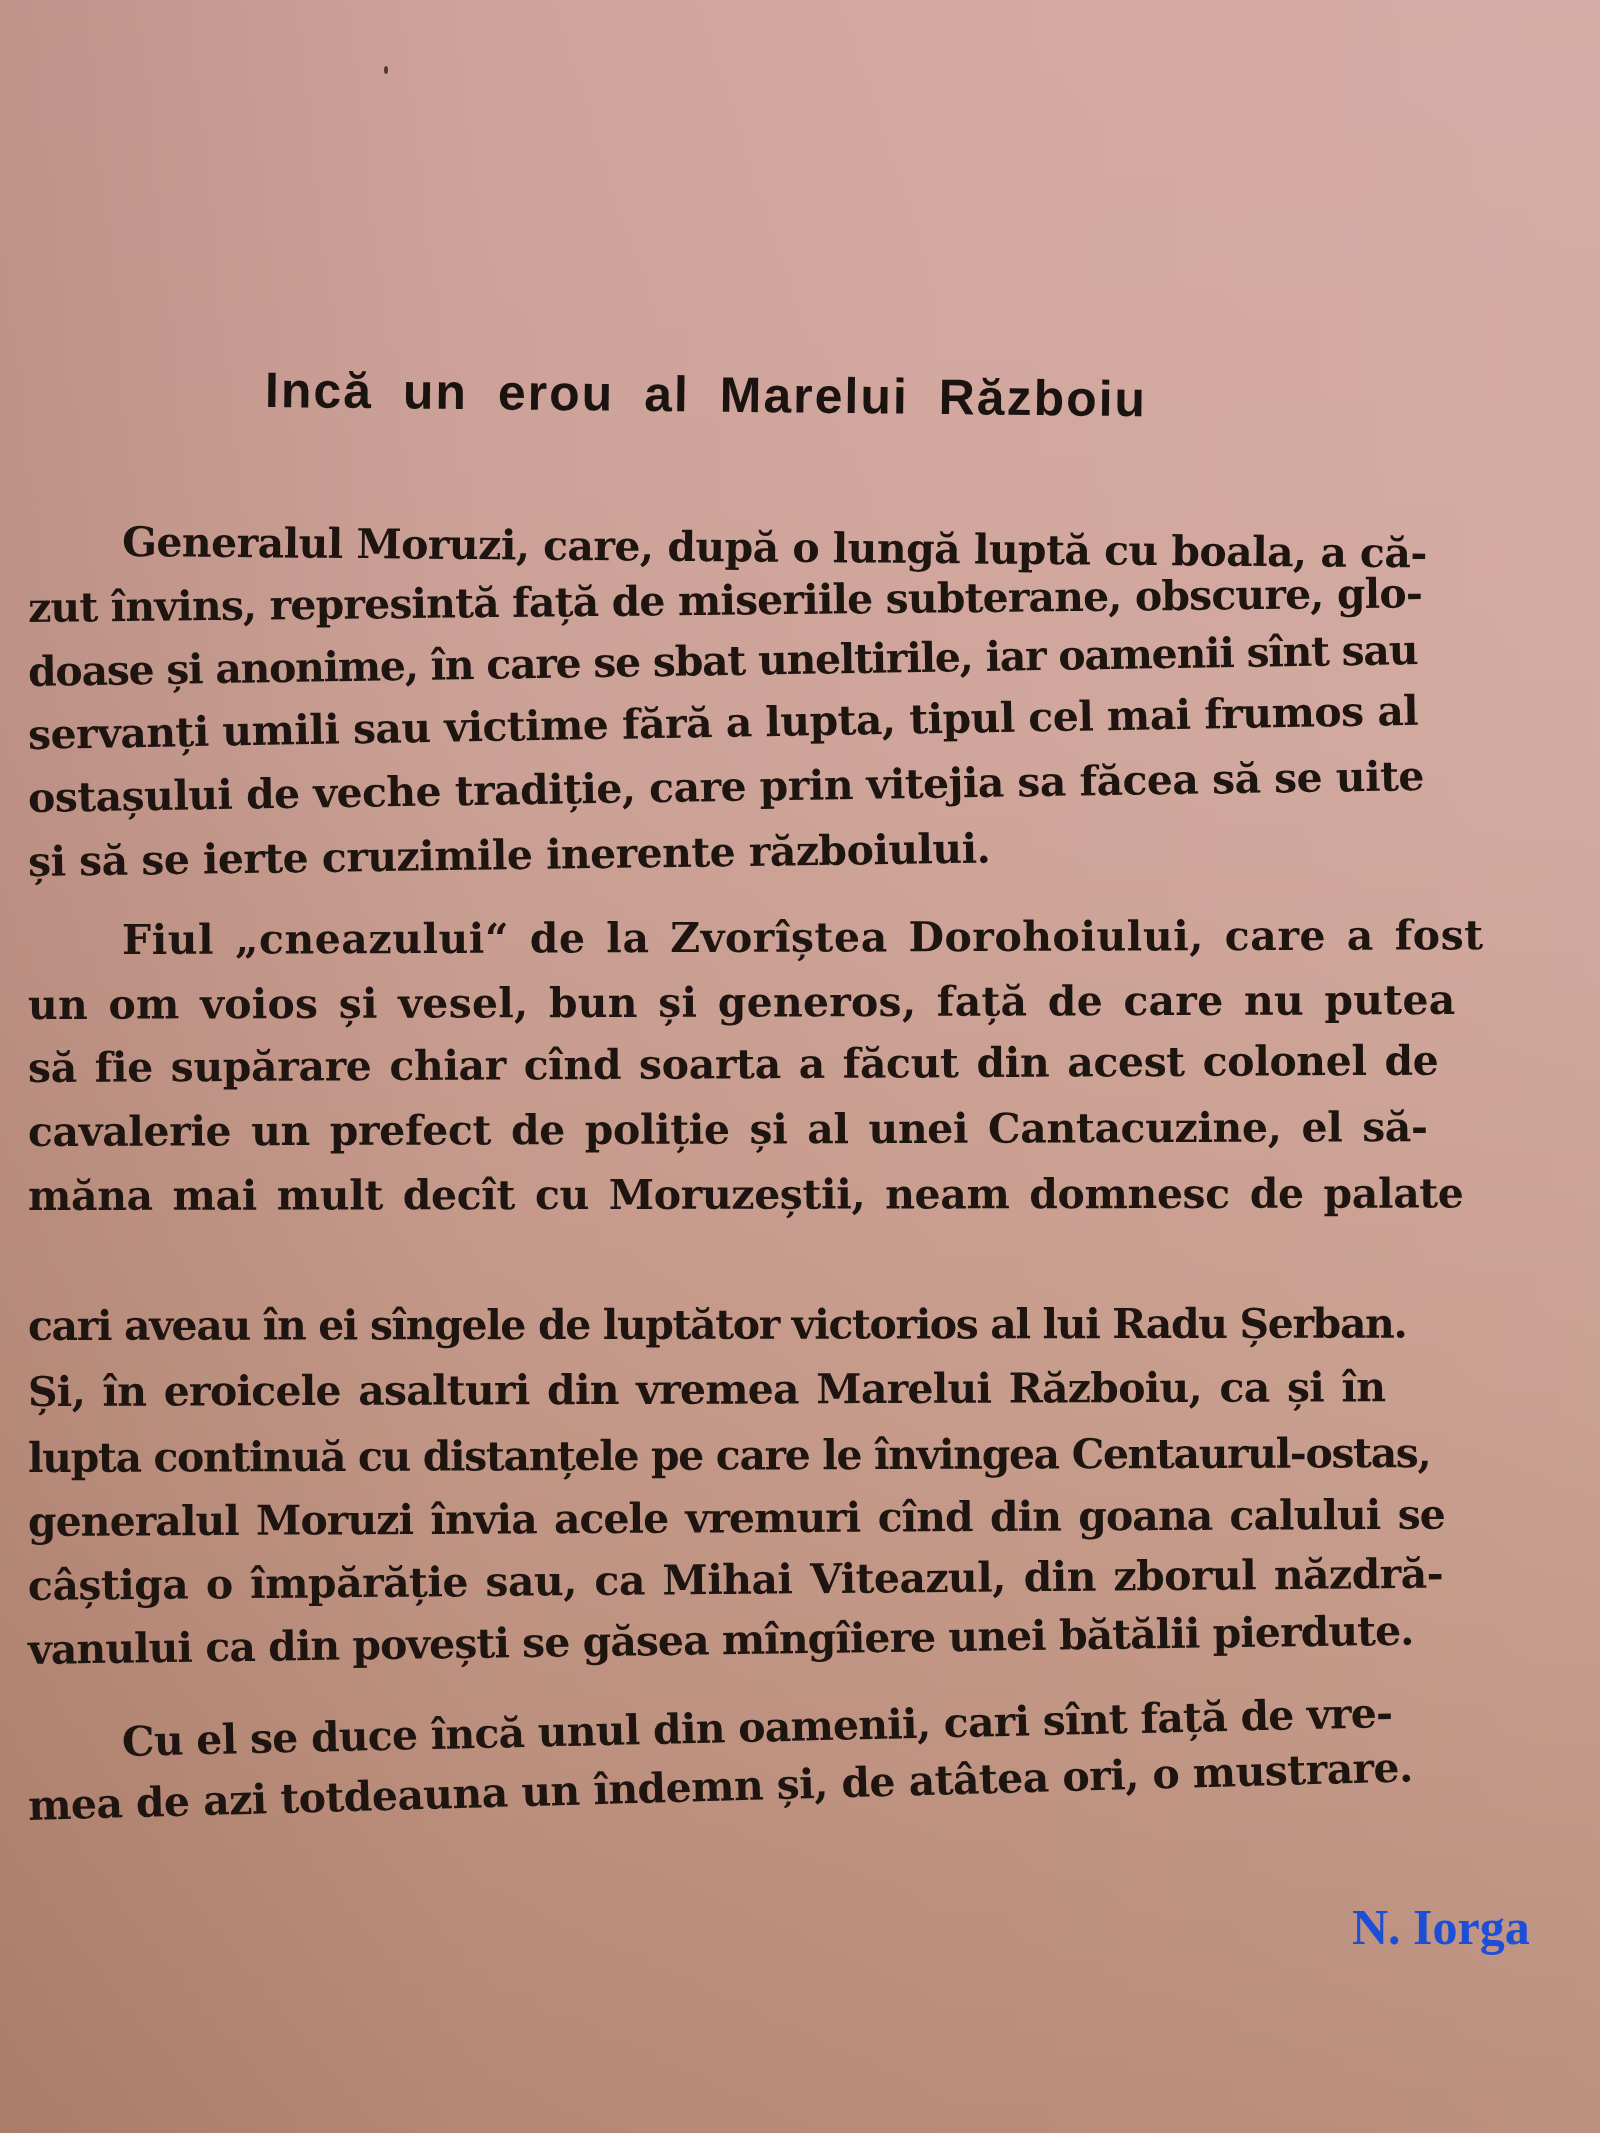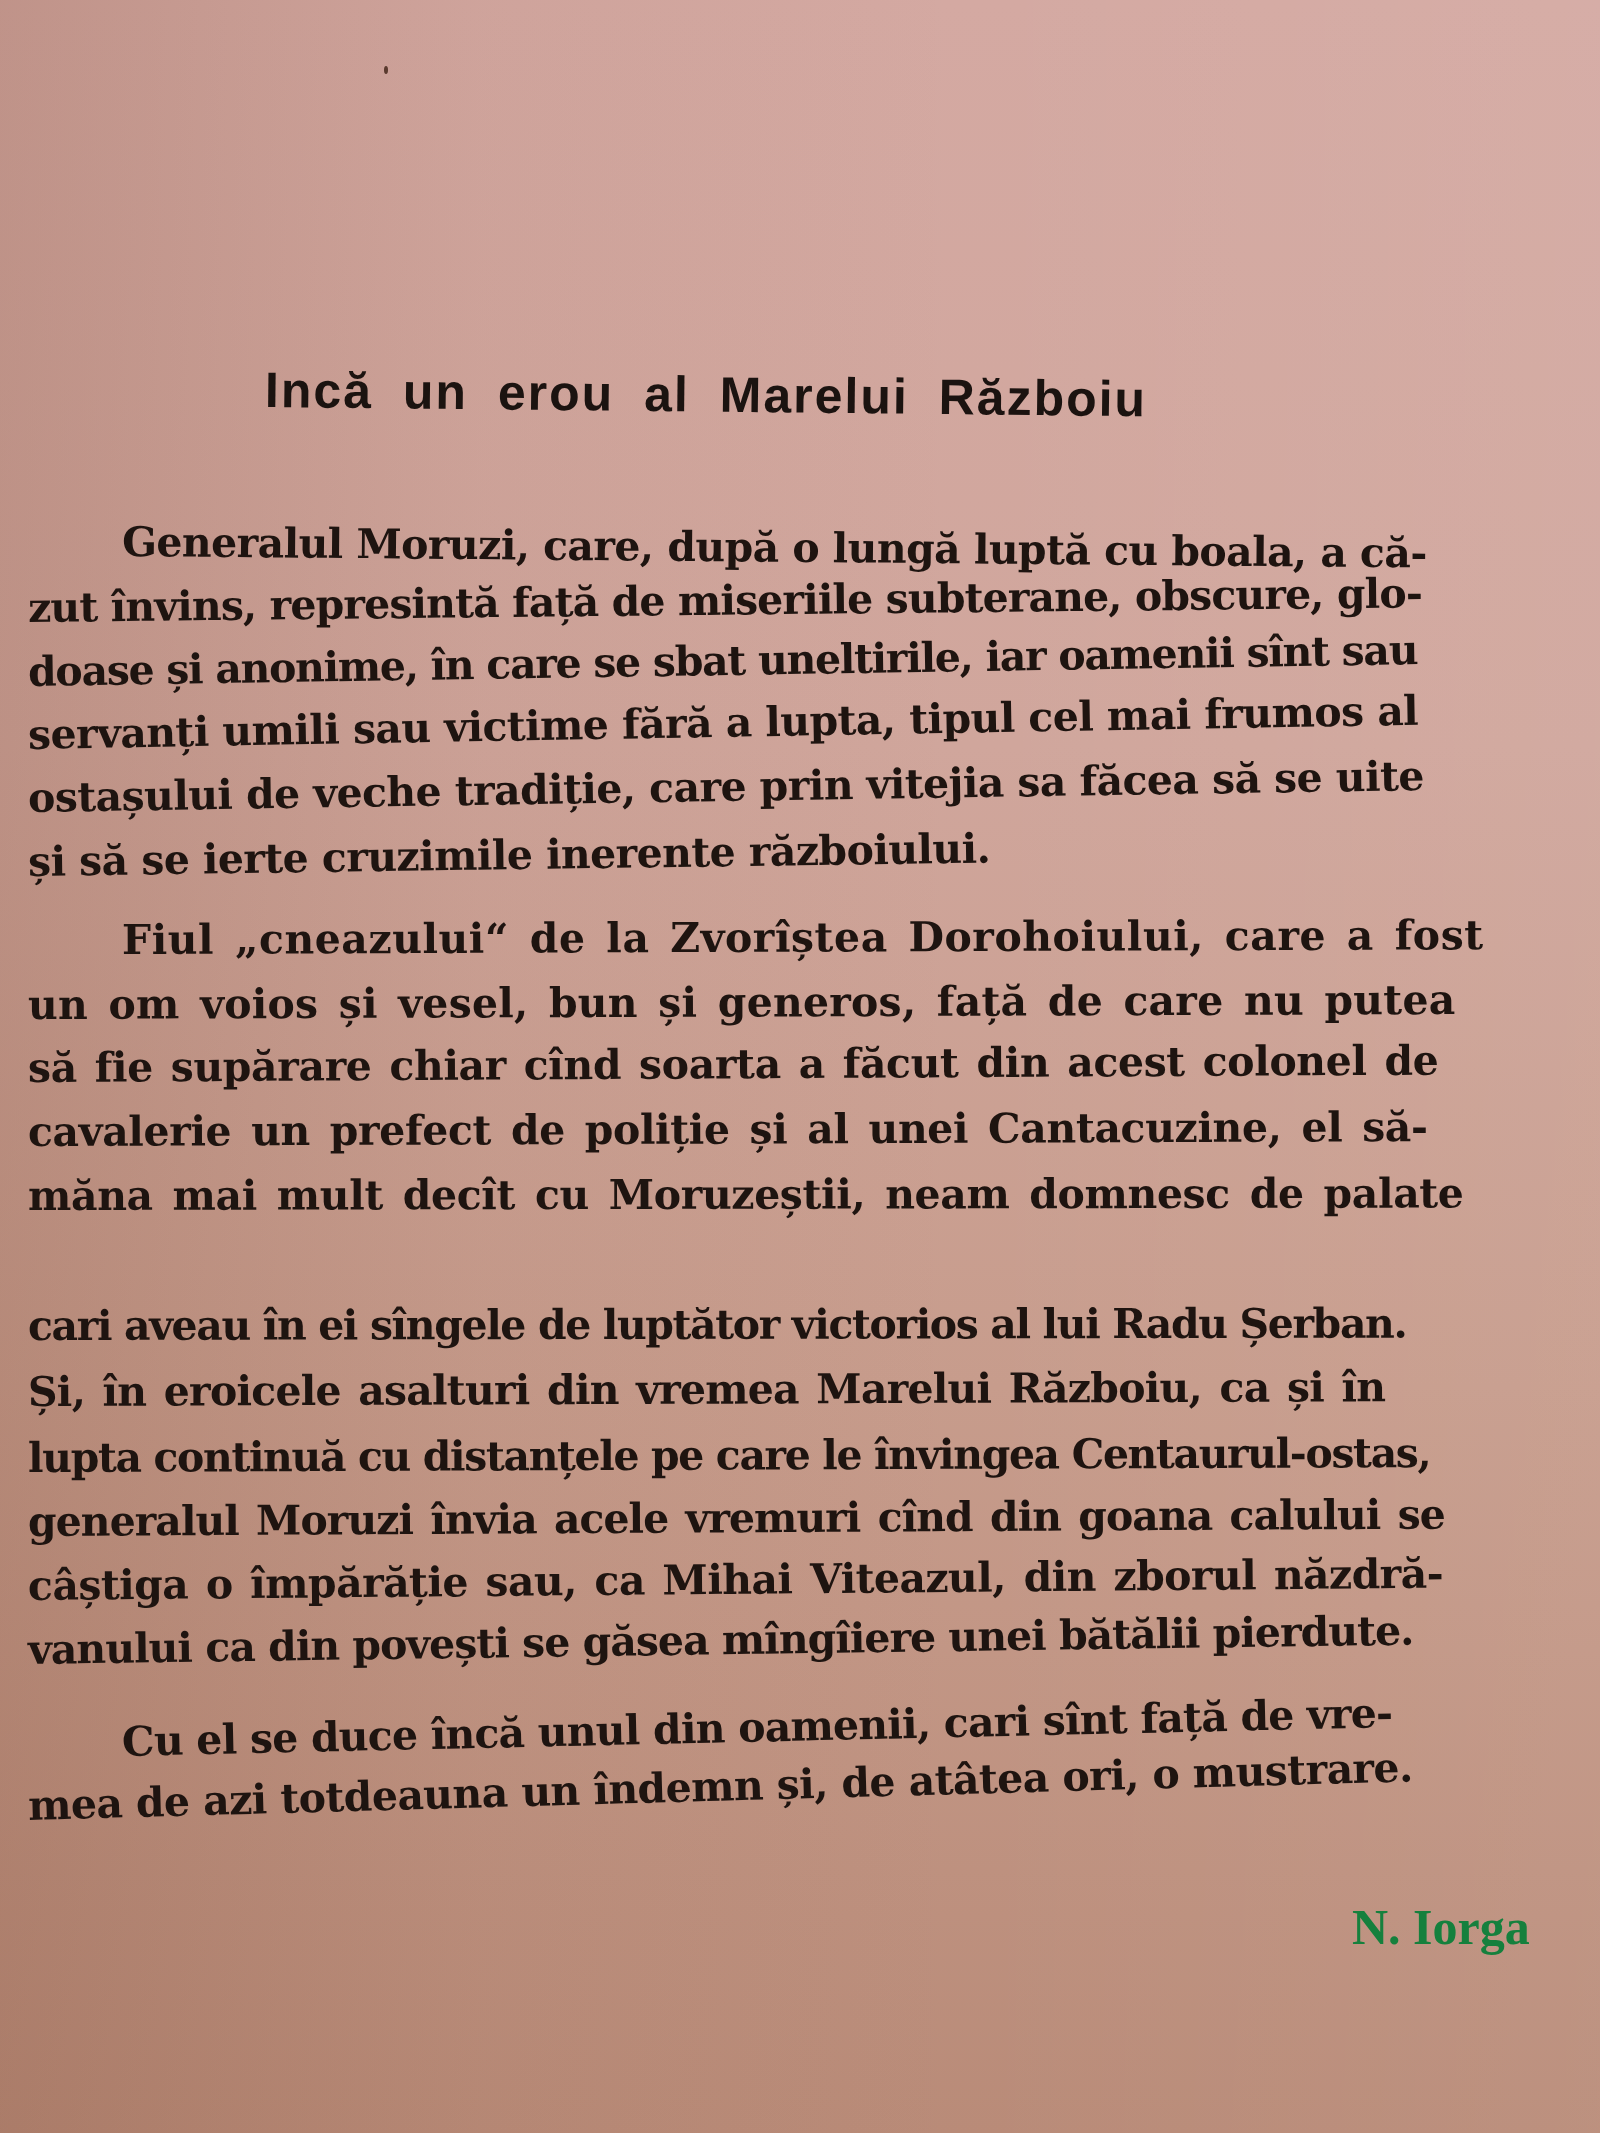--- a/index.html
+++ b/index.html
@@ -21,21 +21,21 @@
     }
     .line {
       position: absolute; white-space: nowrap;
       font-family: "DejaVu Serif", serif; font-weight: bold;
       font-size: 42px; transform-origin: left center;
       letter-spacing: 0px; color: #1e1410;
     }
     .sig {
       position: absolute; left: 1352px; top: 1862px;
       font-family: "Liberation Serif", "DejaVu Serif", serif;
-      font-weight: bold; font-size: 50px; color: #15803d; white-space: nowrap;
+      font-weight: bold; font-size: 50px; color: #1d4ed8; white-space: nowrap;
     }
     .speck { position: absolute; width: 4px; height: 8px; background: #5a3a2e; border-radius: 50%; }
   </style>
 </head>
 <body>
 
 <div class="page">
   <span class="speck" style="left:384px;top:30px;"></span>
 
   <div class="title">Incă un erou al Marelui Războiu</div>

